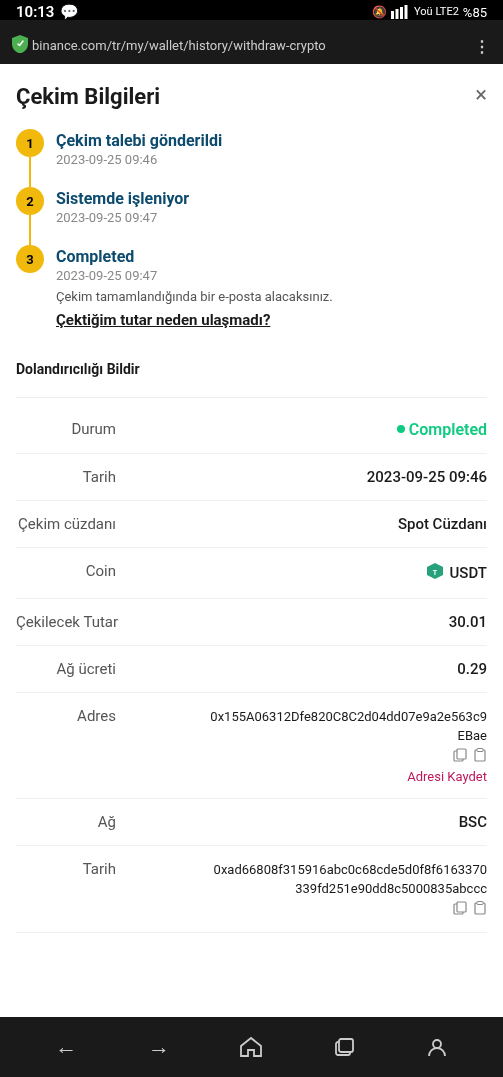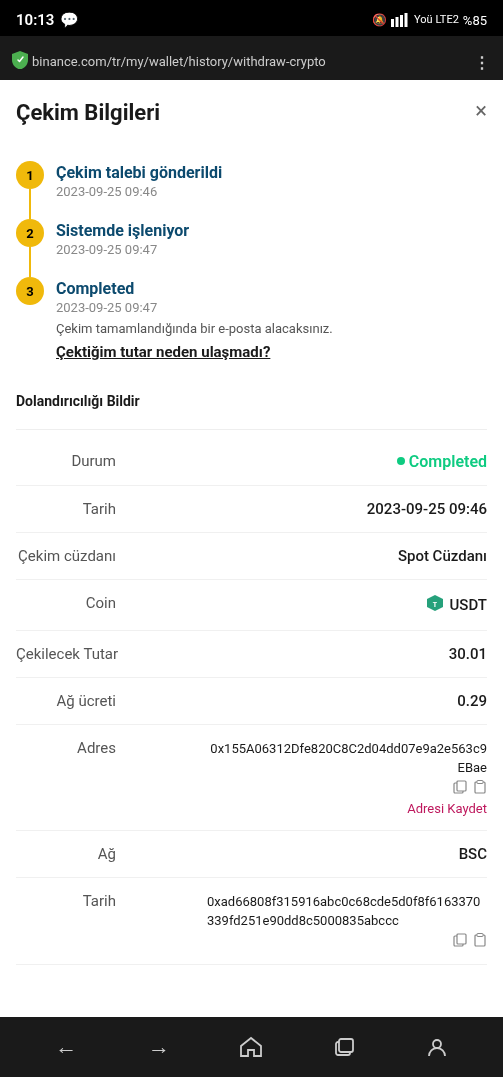--- a/index.html
+++ b/index.html
@@ -14,21 +14,21 @@
     }
 
     
     .status-bar {
       background: #000;
       color: #fff;
       padding: 8px 16px 4px;
       display: flex;
       justify-content: space-between;
       align-items: center;
-      height: 36px;
+      height: 20px;
       gap: 28px;
     }
     .status-left {
       font-size: 15px;
       font-weight: 600;
       display: flex;
       align-items: center;
       gap: 6px;
     }
     .status-right {
@@ -74,21 +74,21 @@
       flex: 1;
       padding: 20px 16px;
       overflow-y: auto;
     }
 
     
     .card-header {
       display: flex;
       justify-content: space-between;
       align-items: flex-start;
-      margin-bottom: 36px;
+      margin-bottom: 20px;
     }
     .card-title {
       font-size: 22px;
       font-weight: 700;
       color: #1a1a1a;
     }
     .close-btn {
       font-size: 22px;
       color: #666;
       cursor: pointer;
@@ -244,21 +244,21 @@
     }
     .save-link {
       color: #be185d;
       font-size: 13px;
       text-decoration: none;
       display: block;
       text-align: right;
       margin-top: 4px;
     }
     .txid-value {
-      text-align: left;
+      text-align: right;
       max-width: 280px;
     }
     .txid-text {
       font-size: 13px;
       color: #1a1a1a;
       word-break: break-all;
       line-height: 1.5;
     }
     .txid-actions {
       display: flex;

